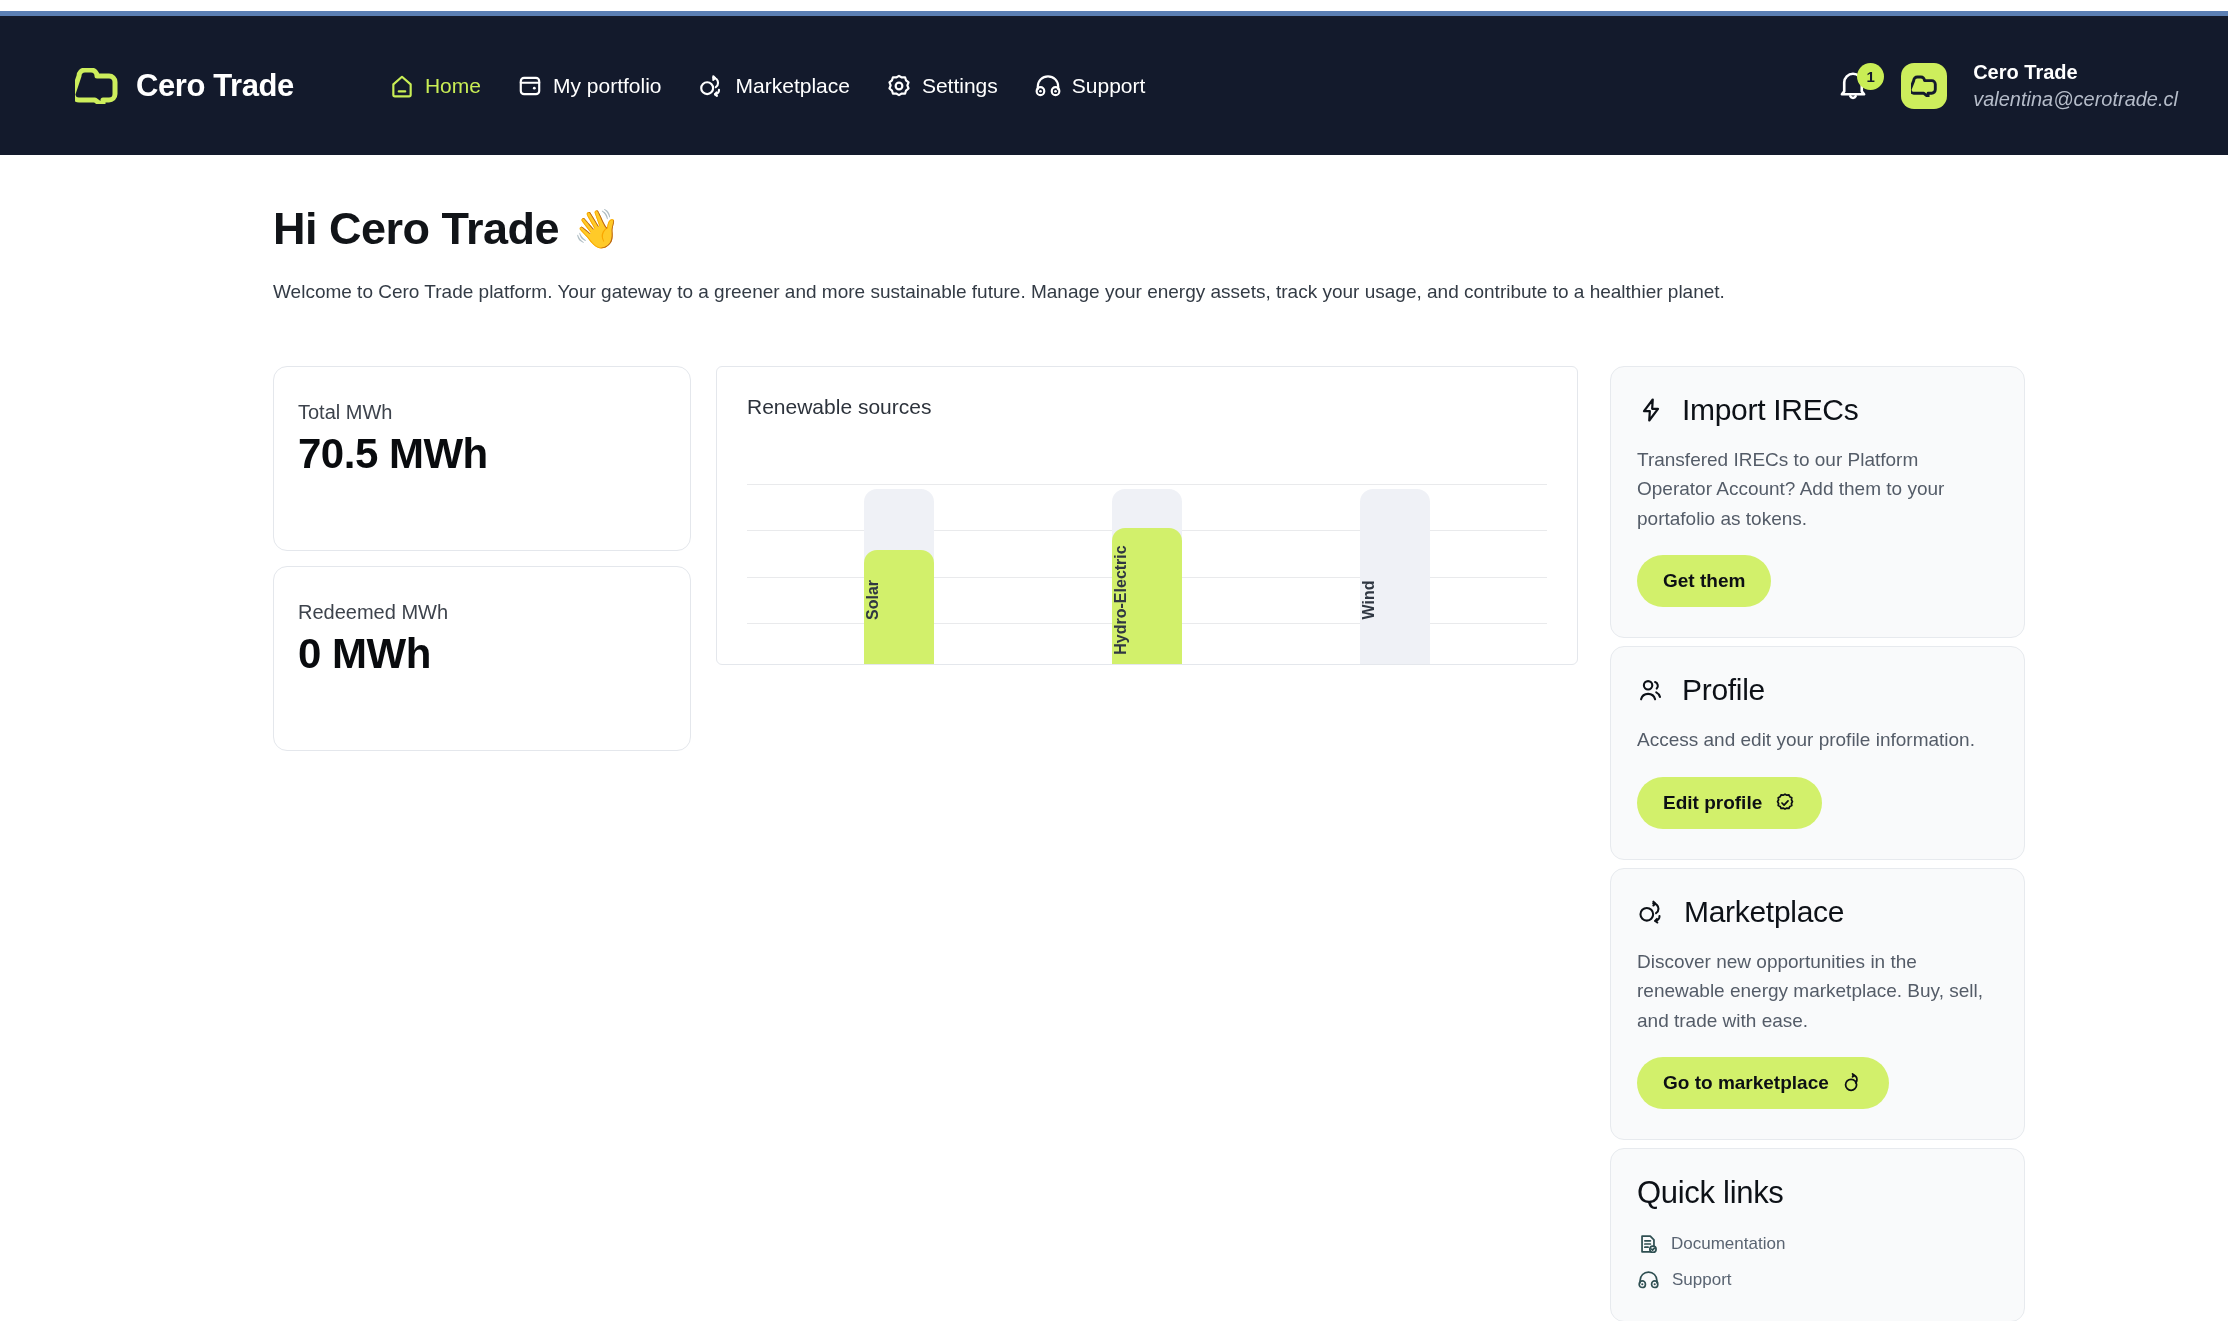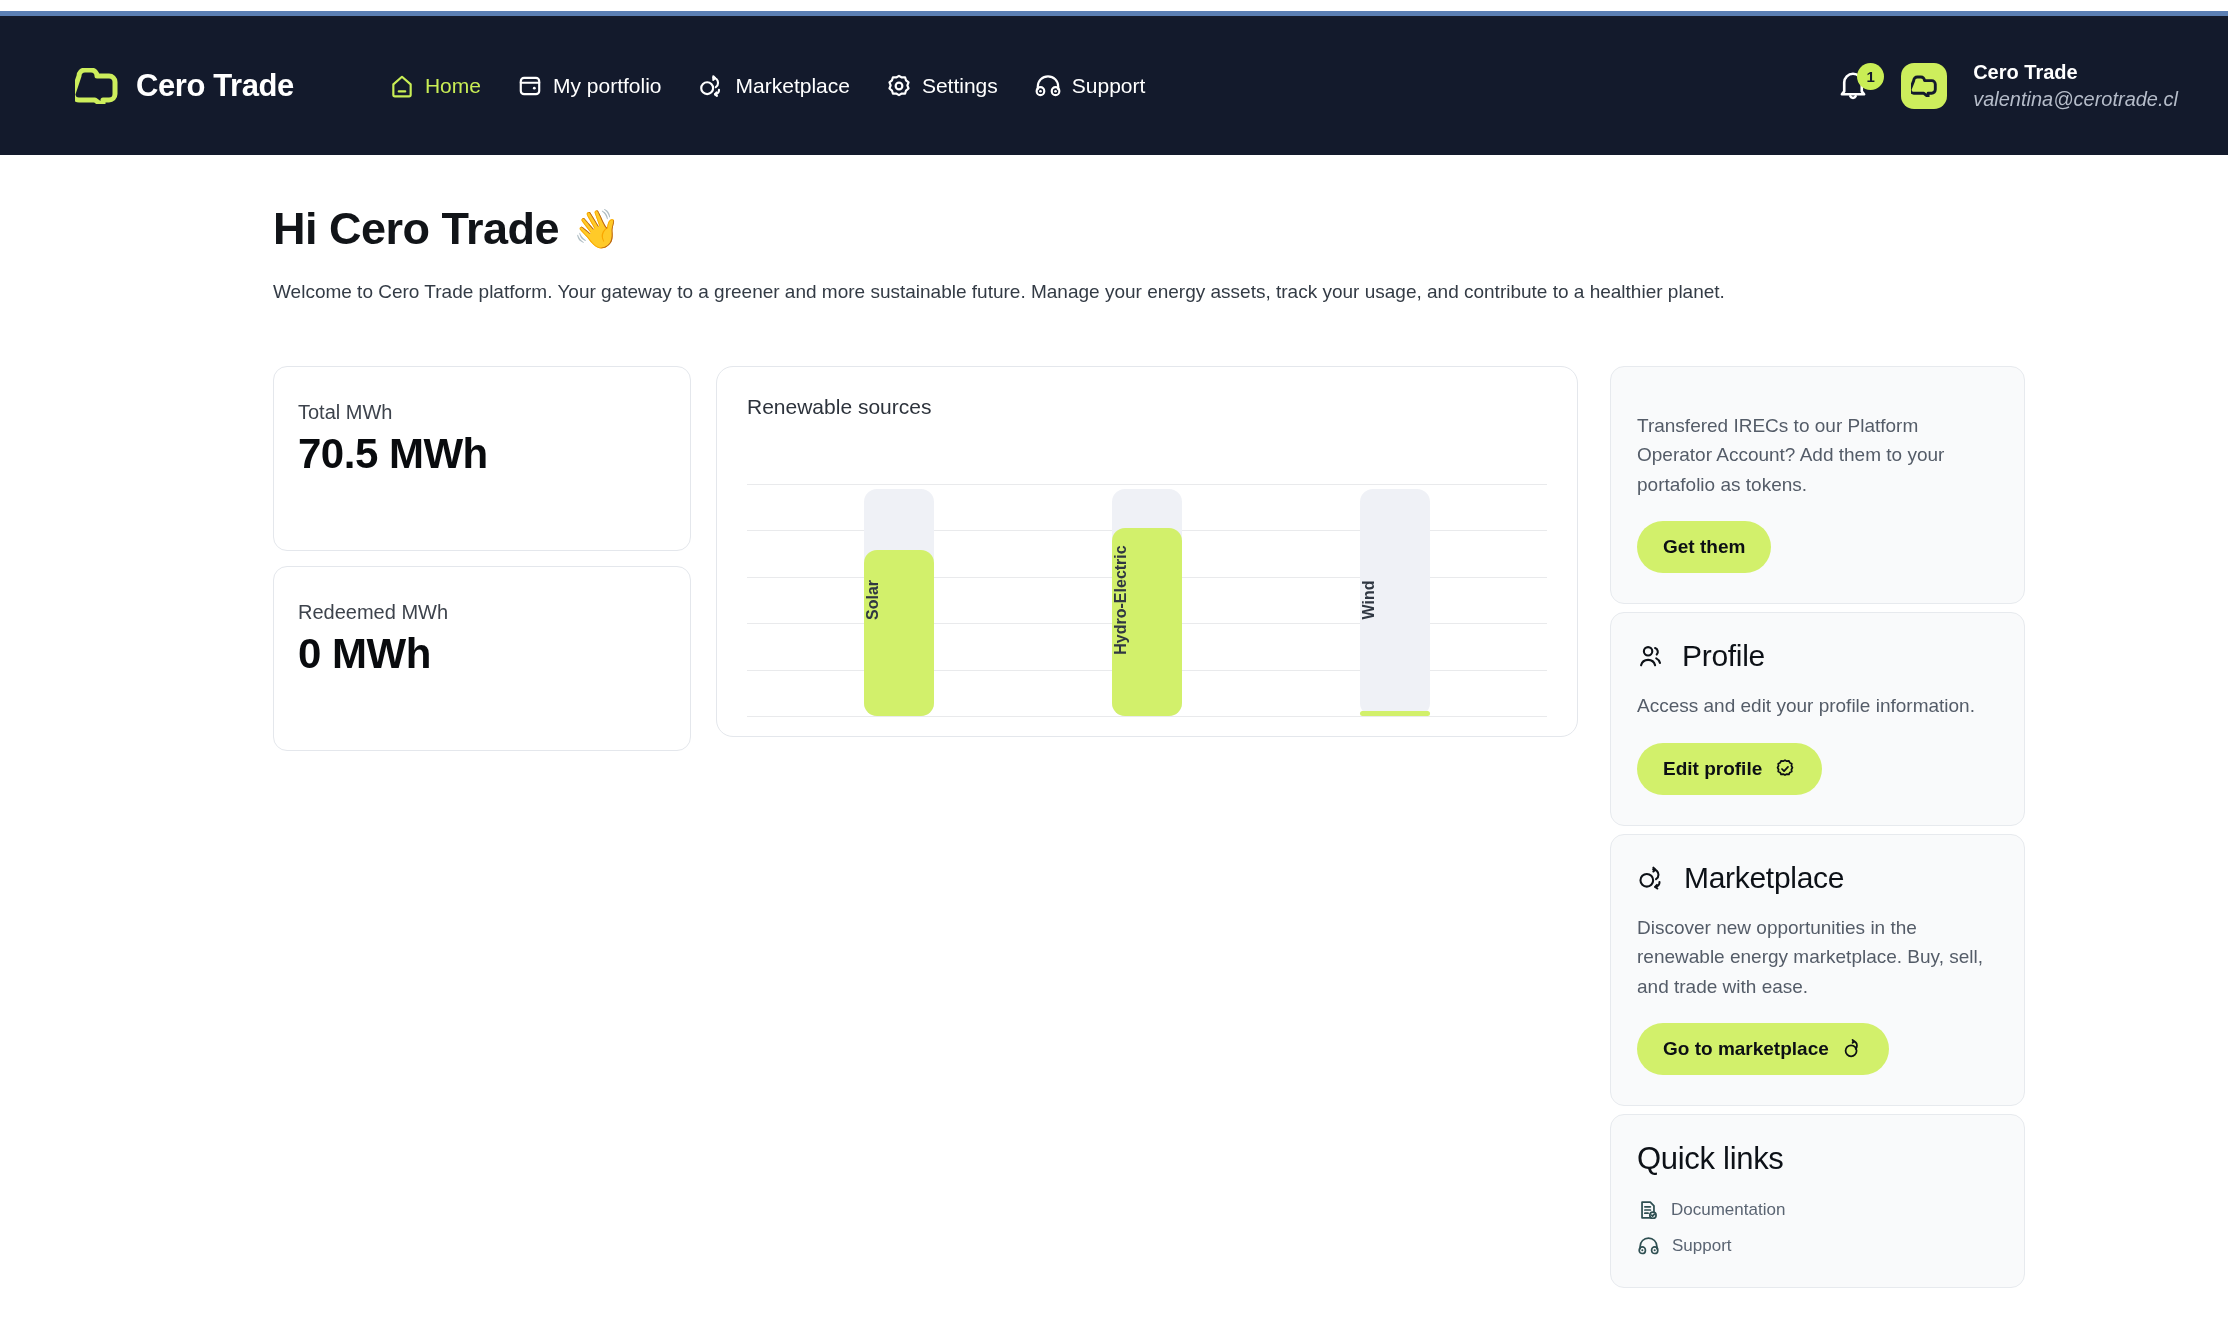--- a/index.html
+++ b/index.html
@@ -71,22 +71,22 @@
     height:185px; padding:34px 24px 0 24px;
   }
   .stat-card + .stat-card { margin-top:15px; }
   .stat-label { font-size:20px; color:#3d434c; }
   .stat-value { margin-top:6px; font-size:42px; font-weight:bold; color:#090b0e; letter-spacing:-0.5px; }
 
   
   .chart-card {
     margin-left:25px;
     width:862px; flex:0 0 862px;
-    height:371px;
-    background:#ffffff; border:1px solid #e4e7ec; border-radius:17px;
+    height:299px;
+    background:#ffffff; border:1px solid #e4e7ec; border-radius:6px;
     padding:28px 30px 0 30px;
     overflow:hidden;
     position:relative;
   }
   .chart-title { font-size:21px; color:#2d333c; }
   .chart-inner {
     position:absolute; left:30px; top:117px;
     width:800px; height:232px;
   }
   .gridlines { position:absolute; inset:0; }
@@ -307,20 +307,28 @@
                   <span>Wind</span>
                 </div>
               </div>
             </div>
         </div>
       </div>
 
       <div class="side-col">
 
         <div class="side-card">
+          <div class="side-head">
+            <span>
+              <svg width="28" height="28" viewBox="0 0 24 24" fill="none" stroke="#0d1117" stroke-width="1.9" stroke-linecap="round" stroke-linejoin="round">
+                <path d="M13.5 3 L6 13 h5 l-0.5 8 L18 11 h-5 Z"></path>
+              </svg>
+            </span>
+            <span class="side-title">Import IRECs</span>
+          </div>
           <div class="side-desc">Transfered IRECs to our Platform Operator Account? Add them to your portafolio as tokens.</div>
           <button class="pill">
             <span>Get them</span>
           </button>
         </div>
 
         <div class="side-card">
           <div class="side-head">
             <span>
               <svg width="28" height="28" viewBox="0 0 24 24" fill="none" stroke="#0d1117" stroke-width="1.8" stroke-linecap="round" stroke-linejoin="round">

